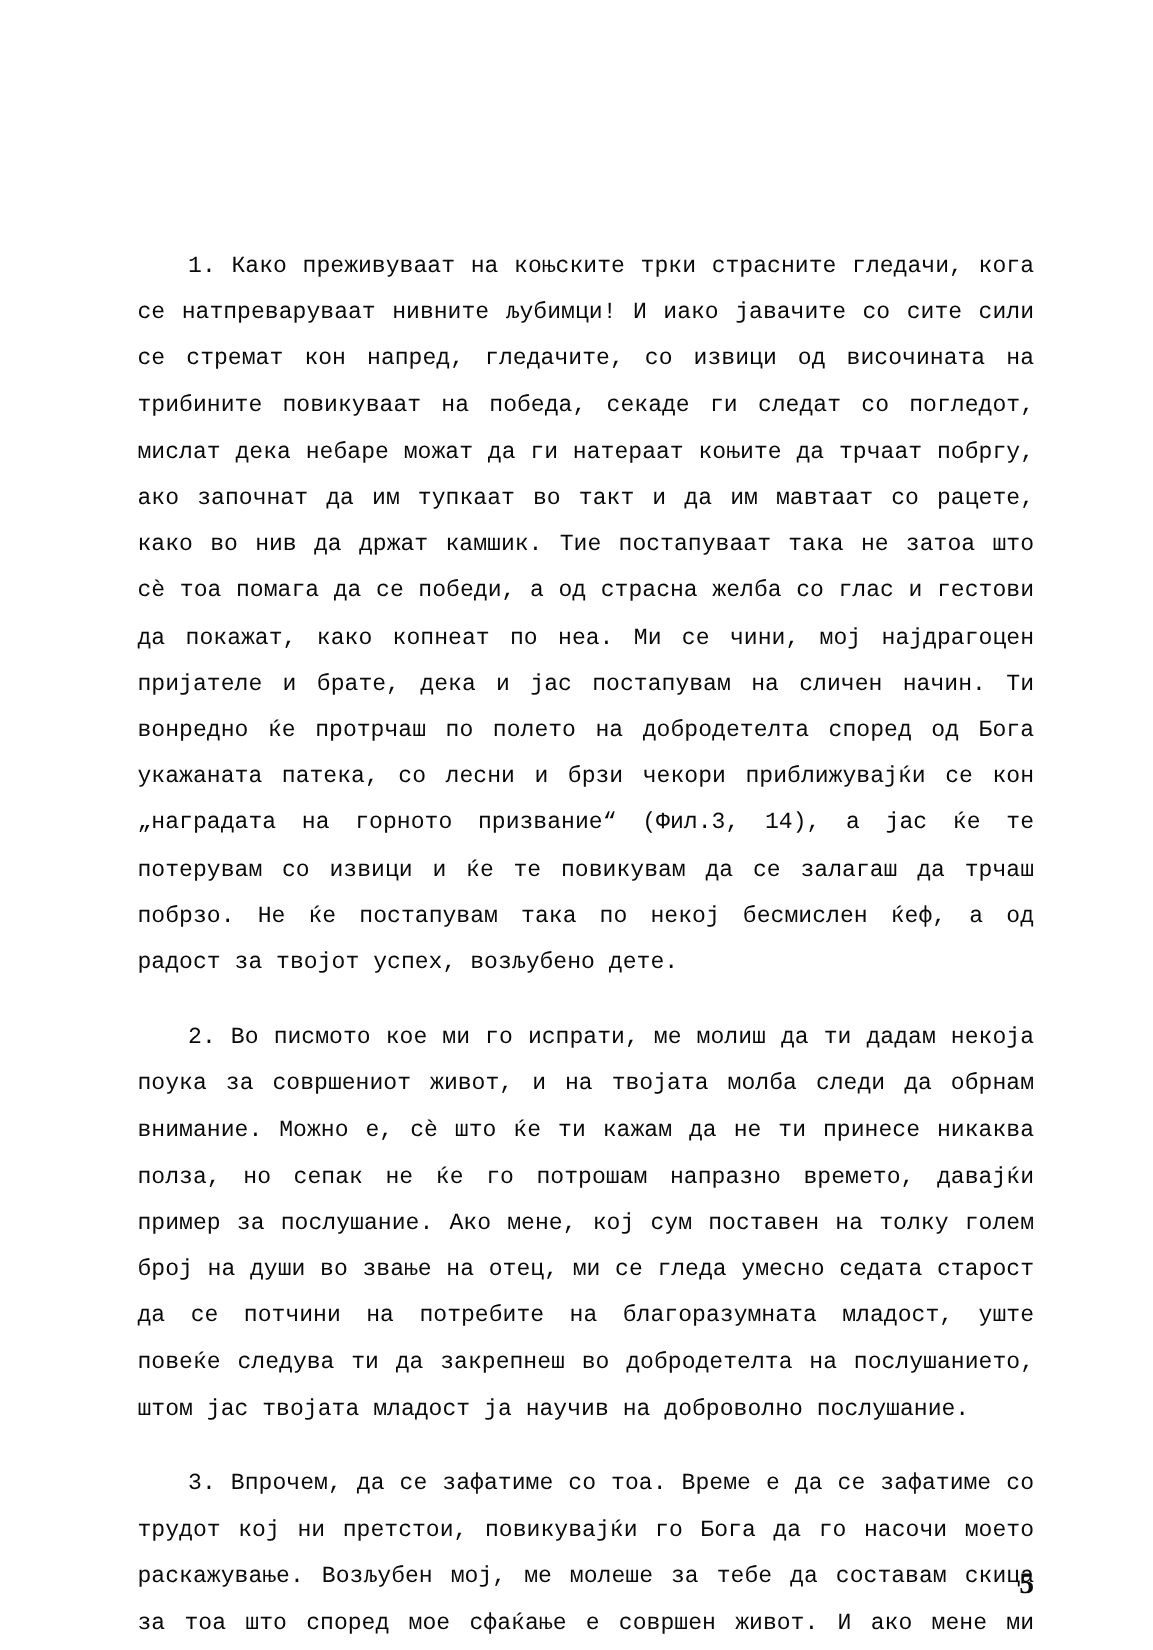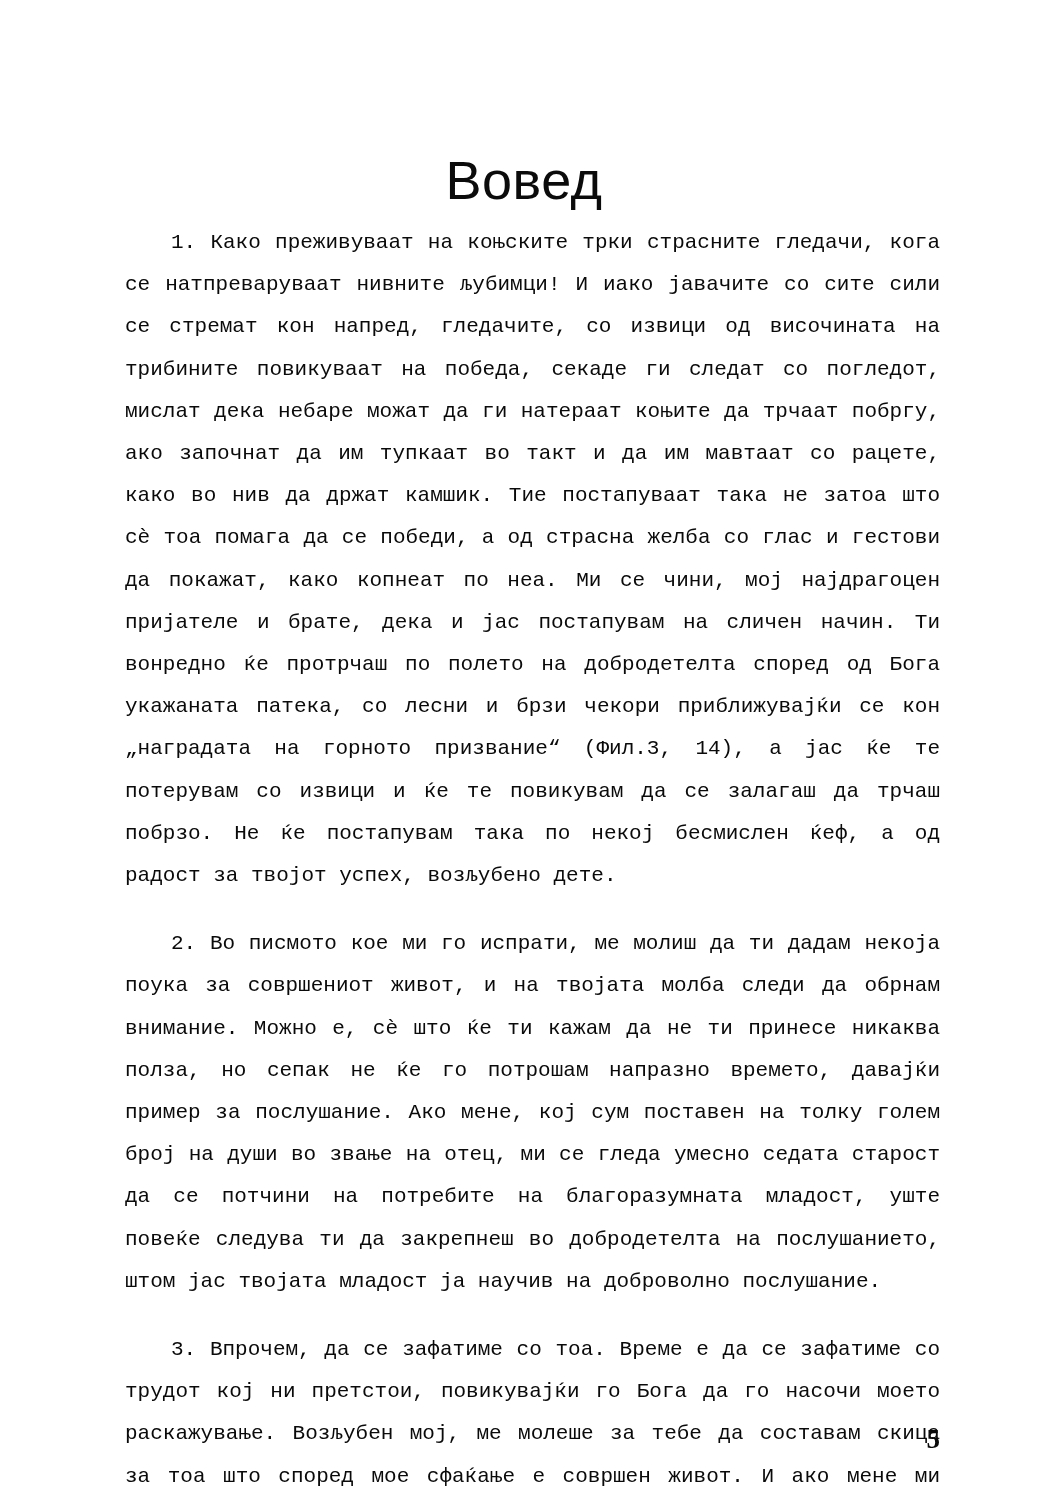--- a/index.html
+++ b/index.html
@@ -74,21 +74,20 @@
     font-size: 27px;
     font-weight: 700;
     color: #0a0a0a;
   }
 </style>
 </head>
 <body>
 
 <div class="page">
 
-  <h1 class="chapter-title">Вовед</h1>
 
   <div class="text-column">
     <p class="para">1. Како преживуваат на коњските трки страсните гледачи, кога се натпреваруваат нивните љубимци! И иако јавачите со сите сили се стремат кон напред, гледачите, со извици од височината на трибините повикуваат на победа, секаде ги следат со погледот, мислат дека небаре можат да ги натераат коњите да трчаат побргу, ако започнат да им тупкаат во такт и да им мавтаат со рацете, како во нив да држат камшик. Тие постапуваат така не затоа што сѐ тоа помага да се победи, а од страсна желба со глас и гестови да покажат, како копнеат по неа. Ми се чини, мој најдрагоцен пријателе и брате, дека и јас постапувам на сличен начин. Ти вонредно ќе протрчаш по полето на добродетелта според од Бога укажаната патека, со лесни и брзи чекори приближувајќи се кон „наградата на горното призвание“ (Фил.3, 14), а јас ќе те потерувам со извици и ќе те повикувам да се залагаш да трчаш побрзо. Не ќе постапувам така по некој бесмислен ќеф, а од радост за твојот успех, возљубено дете.</p>
 
     <p class="para">2. Во писмото кое ми го испрати, ме молиш да ти дадам некоја поука за совршениот живот, и на твојата молба следи да обрнам внимание. Можно е, сѐ што ќе ти кажам да не ти принесе никаква полза, но сепак не ќе го потрошам напразно времето, давајќи пример за послушание. Ако мене, кој сум поставен на толку голем број на души во звање на отец, ми се гледа умесно седата старост да се потчини на потребите на благоразумната младост, уште повеќе следува ти да закрепнеш во добродетелта на послушанието, штом јас твојата младост ја научив на доброволно послушание.</p>
 
     <p class="para continues">3. Впрочем, да се зафатиме со тоа. Време е да се зафатиме со трудот кој ни претстои, повикувајќи го Бога да го насочи моето раскажување. Возљубен мој, ме молеше за тебе да составам скица за тоа што според мое сфаќање е совршен живот. И ако мене ми успее она што го замислив, тогаш ти, гледајќи на мојот труд, би можел од него во својот живот да ја пренесеш</p>
   </div>
 
   <div class="folio">5</div>

